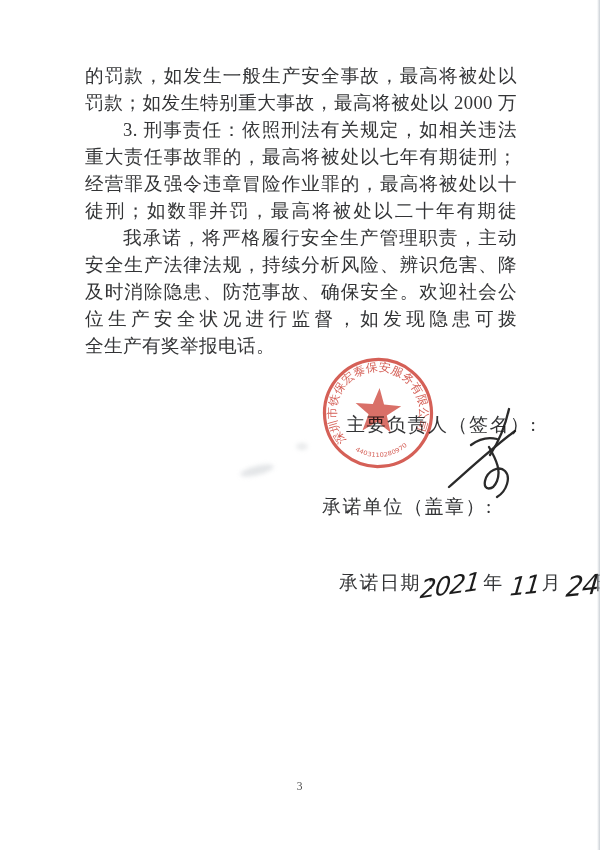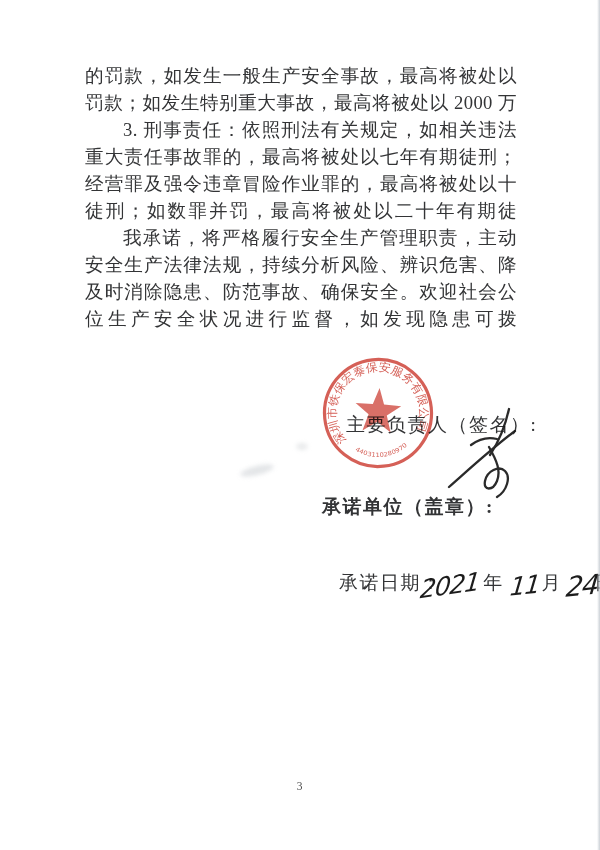--- a/index.html
+++ b/index.html
@@ -54,25 +54,26 @@
     <div class="tline">的罚款，如发生一般生产安全事故，最高将被处以 50 万元</div>
     <div class="tline">罚款；如发生特别重大事故，最高将被处以 2000 万元罚款；</div>
     <div class="tline indent">3. 刑事责任：依照刑法有关规定，如相关违法行为构成</div>
     <div class="tline">重大责任事故罪的，最高将被处以七年有期徒刑；构成非法</div>
     <div class="tline">经营罪及强令违章冒险作业罪的，最高将被处以十五年有期</div>
     <div class="tline para-end">徒刑；如数罪并罚，最高将被处以二十年有期徒刑。</div>
     <div class="tline indent">我承诺，将严格履行安全生产管理职责，主动认真学习</div>
     <div class="tline">安全生产法律法规，持续分析风险、辨识危害、降低风险，</div>
     <div class="tline">及时消除隐患、防范事故、确保安全。欢迎社会公众对我单</div>
     <div class="tline">位生产安全状况进行监督，如发现隐患可拨打“12350”安</div>
+    <div class="tline para-end">全生产有奖举报电话。</div>
   </div>
 
   <div class="label" style="left:322px;top:412px;margin-left:24px;">主要负责人（签名）:</div>
 
-  <div class="label" style="left:322px;top:494px;font-weight:bold;">承诺单位（盖章）:</div>
+  <div class="label" style="left:322px;top:494px;">承诺单位（盖章）:</div>
 
   <div class="label date-row" style="left:322px;top:570px;margin-left:17px;">
     <span>承诺日期：</span>
     <span class="hw hw-year">2021</span>
     <span>年</span>
     <span class="hw hw-month">11</span>
     <span>月</span>
     <span class="hw hw-day">24</span>
     <span>日</span>
   </div>

